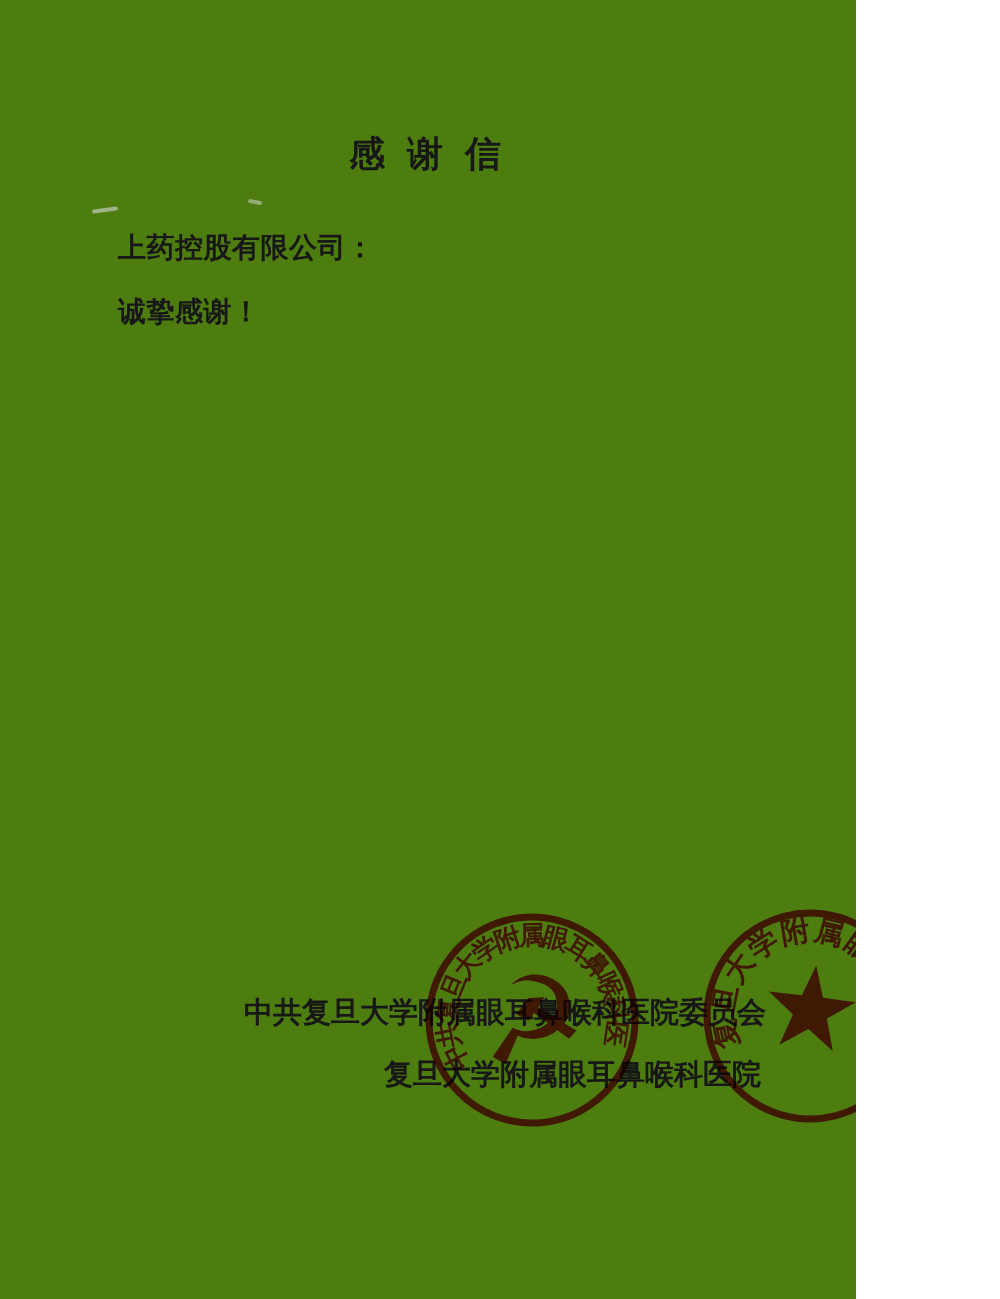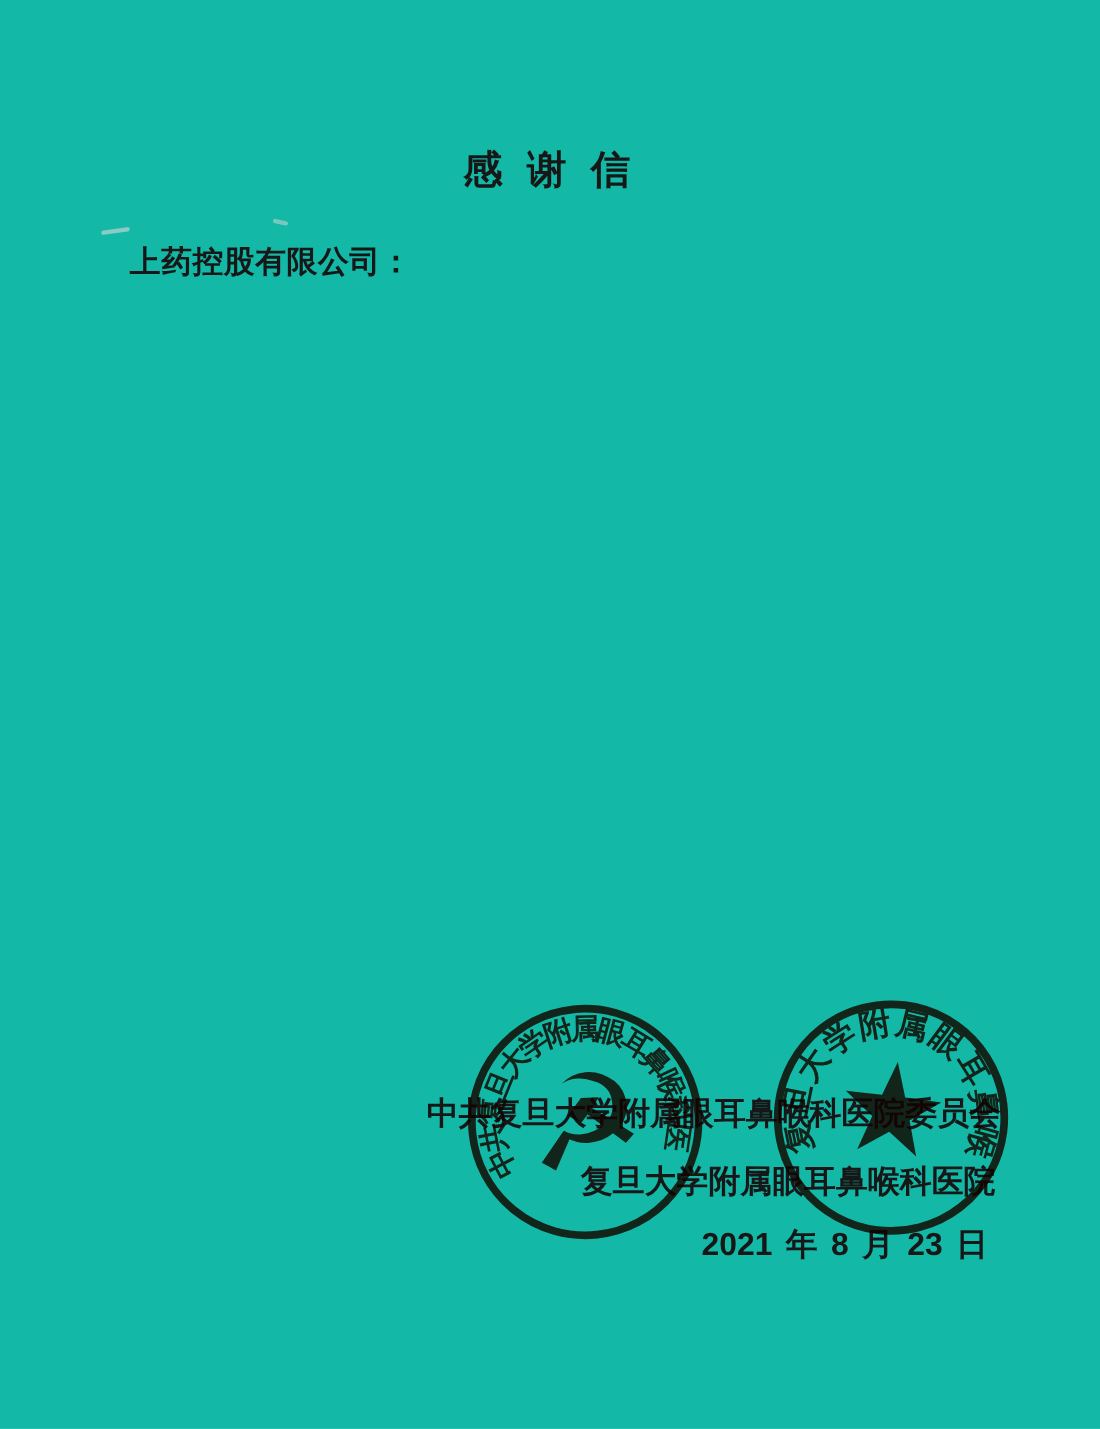--- a/index.html
+++ b/index.html
@@ -2,39 +2,39 @@
 <html style="--stamp-red: #cf2318; --ink: #171717;"><head>
 <meta charset="utf-8">
 <style>
   :root{
     --stamp-red:#cf2318;
     --ink:#171717;
   }
   html,body{margin:0;padding:0;background:#ffffff;}
   .page{
     position:relative;
-    width:1000px;
+    width:856px;
     height:1299px;
-    background:#14b8a6;
+    background:#4d7c0f;
     overflow:hidden;
     font-family:"Liberation Sans","DejaVu Sans",sans-serif;
     color:var(--ink);
   }
   .title{
     position:absolute;
     top:106px; left:0; right:0;
     text-align:center;
     font-size:36px;
     font-weight:700;
     letter-spacing:6px;
     color:var(--ink);
   }
   .body-text{
     position:absolute;
-    top:206px;
+    top:216px;
     left:62px;
     width:866px;
     font-size:28px;
     font-weight:600;
     line-height:63.5px;
     letter-spacing:0.5px;
     word-spacing:-2px;
     text-align:justify;
     color:var(--ink);
   }
@@ -83,25 +83,25 @@
 
 <div class="page">
 
   <div class="smudge smudge-1"></div>
   <div class="smudge smudge-2"></div>
 
   <h1 class="title">感 谢 信</h1>
 
   <div class="body-text">
     <p class="salutation">上药控股有限公司：</p>
+    <p>诚挚感谢！</p>
   </div>
 
   <div class="sig-line sig-committee">中共复旦大学附属眼耳鼻喉科医院委员会</div>
   <div class="sig-line sig-hospital">复旦大学附属眼耳鼻喉科医院</div>
-  <div class="sig-line sig-date">2021 年 8 月 23 日</div>
 
   <svg class="stamp stamp-party" width="234" height="234" viewBox="0 0 234 234">
     <defs>
       <path id="ring-path-party" d="M 51.2 155 A 76 76 0 1 1 182.8 155" fill="none"></path>
     </defs>
     <circle cx="117" cy="117" r="103" fill="none" stroke="var(--stamp-red)" stroke-width="7"></circle>
     <text font-size="26" letter-spacing="-4">
       <textPath href="#ring-path-party">中共复旦大学附属眼耳鼻喉科医院委员会</textPath>
     </text>
     <text x="117" y="158" font-size="118" text-anchor="middle">☭</text>

